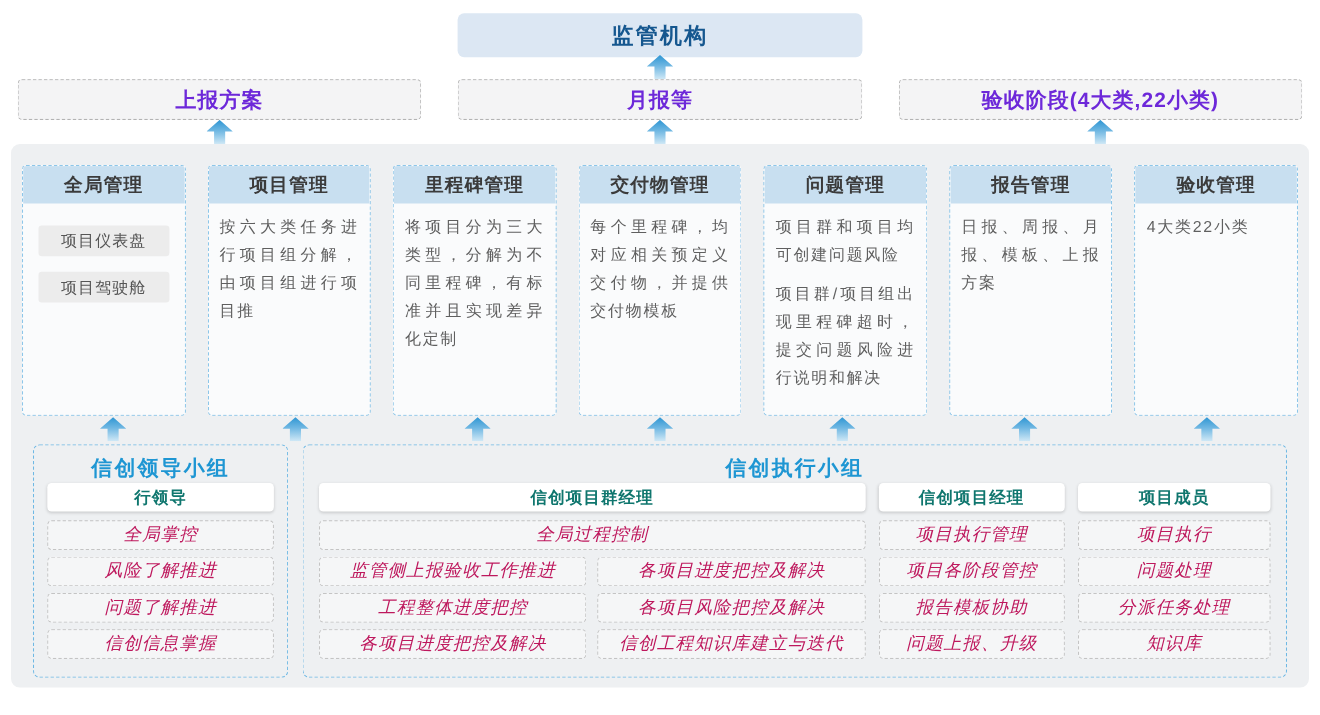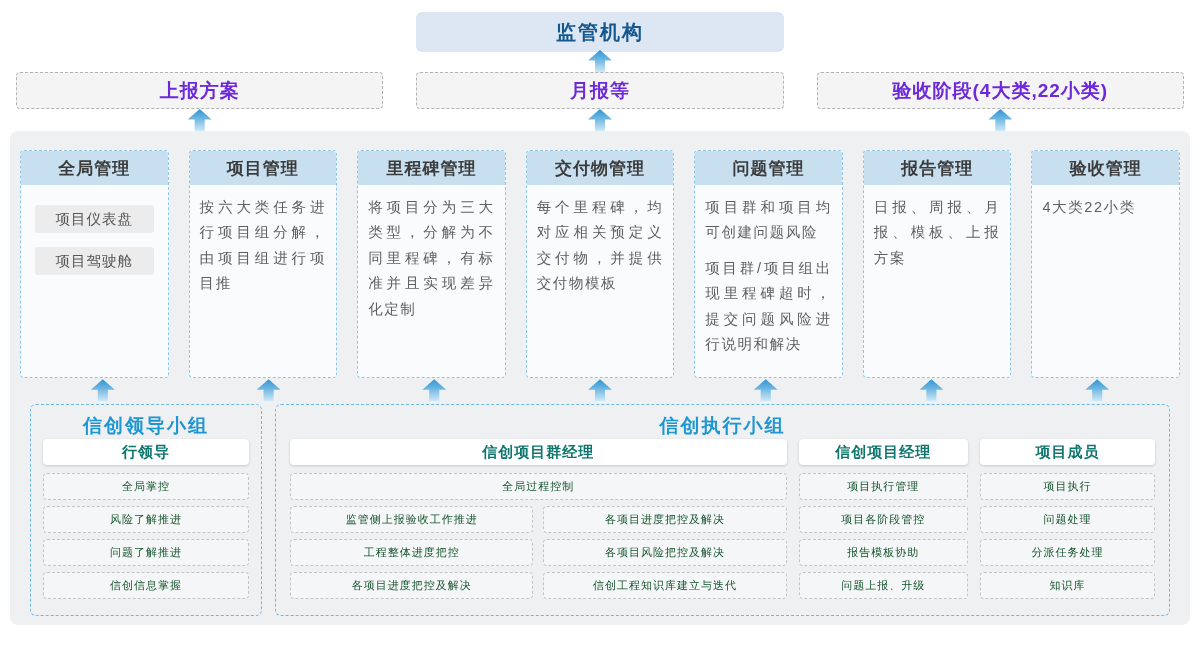--- a/index.html
+++ b/index.html
@@ -55,21 +55,21 @@
   .groups { display:flex; gap:13px; margin-top:1px; padding:0 10px; }
   .group { border:1px dashed #6eb8e4; border-radius:6px; padding:8px 12px 11px; min-height:212px; }
   .group-leader { width:232px; flex:none; }
   .group-exec { flex:1; }
   .group-title { text-align:center; font-size:19px; font-weight:bold; color:#1e96d3; letter-spacing:2px; height:26px; }
   .role-pill { height:26px; background:#ffffff; border-radius:4px; box-shadow:0 1px 3px rgba(0,0,0,0.16);
     display:flex; align-items:center; justify-content:center;
     font-size:15px; font-weight:bold; color:#0f766e; letter-spacing:1px; margin-bottom:8px; }
   .task { height:27px; border:1px dashed #c4c4c4; border-radius:4px; background:rgba(255,255,255,0.4);
     display:flex; align-items:center; justify-content:center;
-    font-size:11px; color:#14532d; letter-spacing:1px; margin-bottom:6px; }
+    font-size:16px; color:#be185d; letter-spacing:1px; margin-bottom:6px;font-style:italic; }
   .task:last-child { margin-bottom:0; }
 
   .exec-grid { display:grid; grid-template-columns:505fr 172fr 178fr; gap:12px; padding:0 2px; }
   .pm-two-col { display:grid; grid-template-columns:1fr 1fr; column-gap:10px; }
 </style>
 </head>
 <body>
 
 <div class="page">
 

